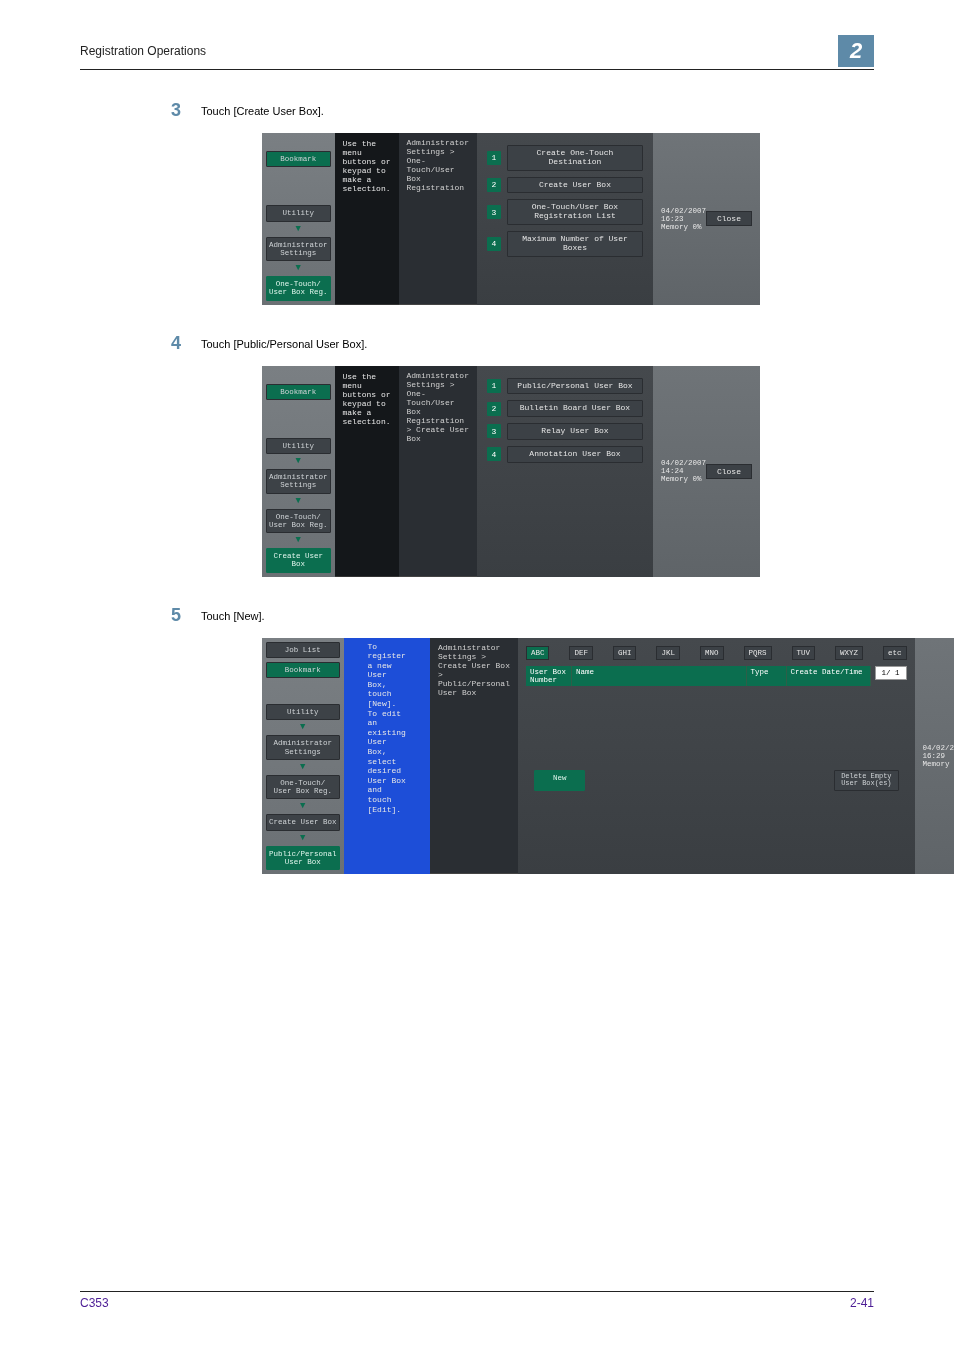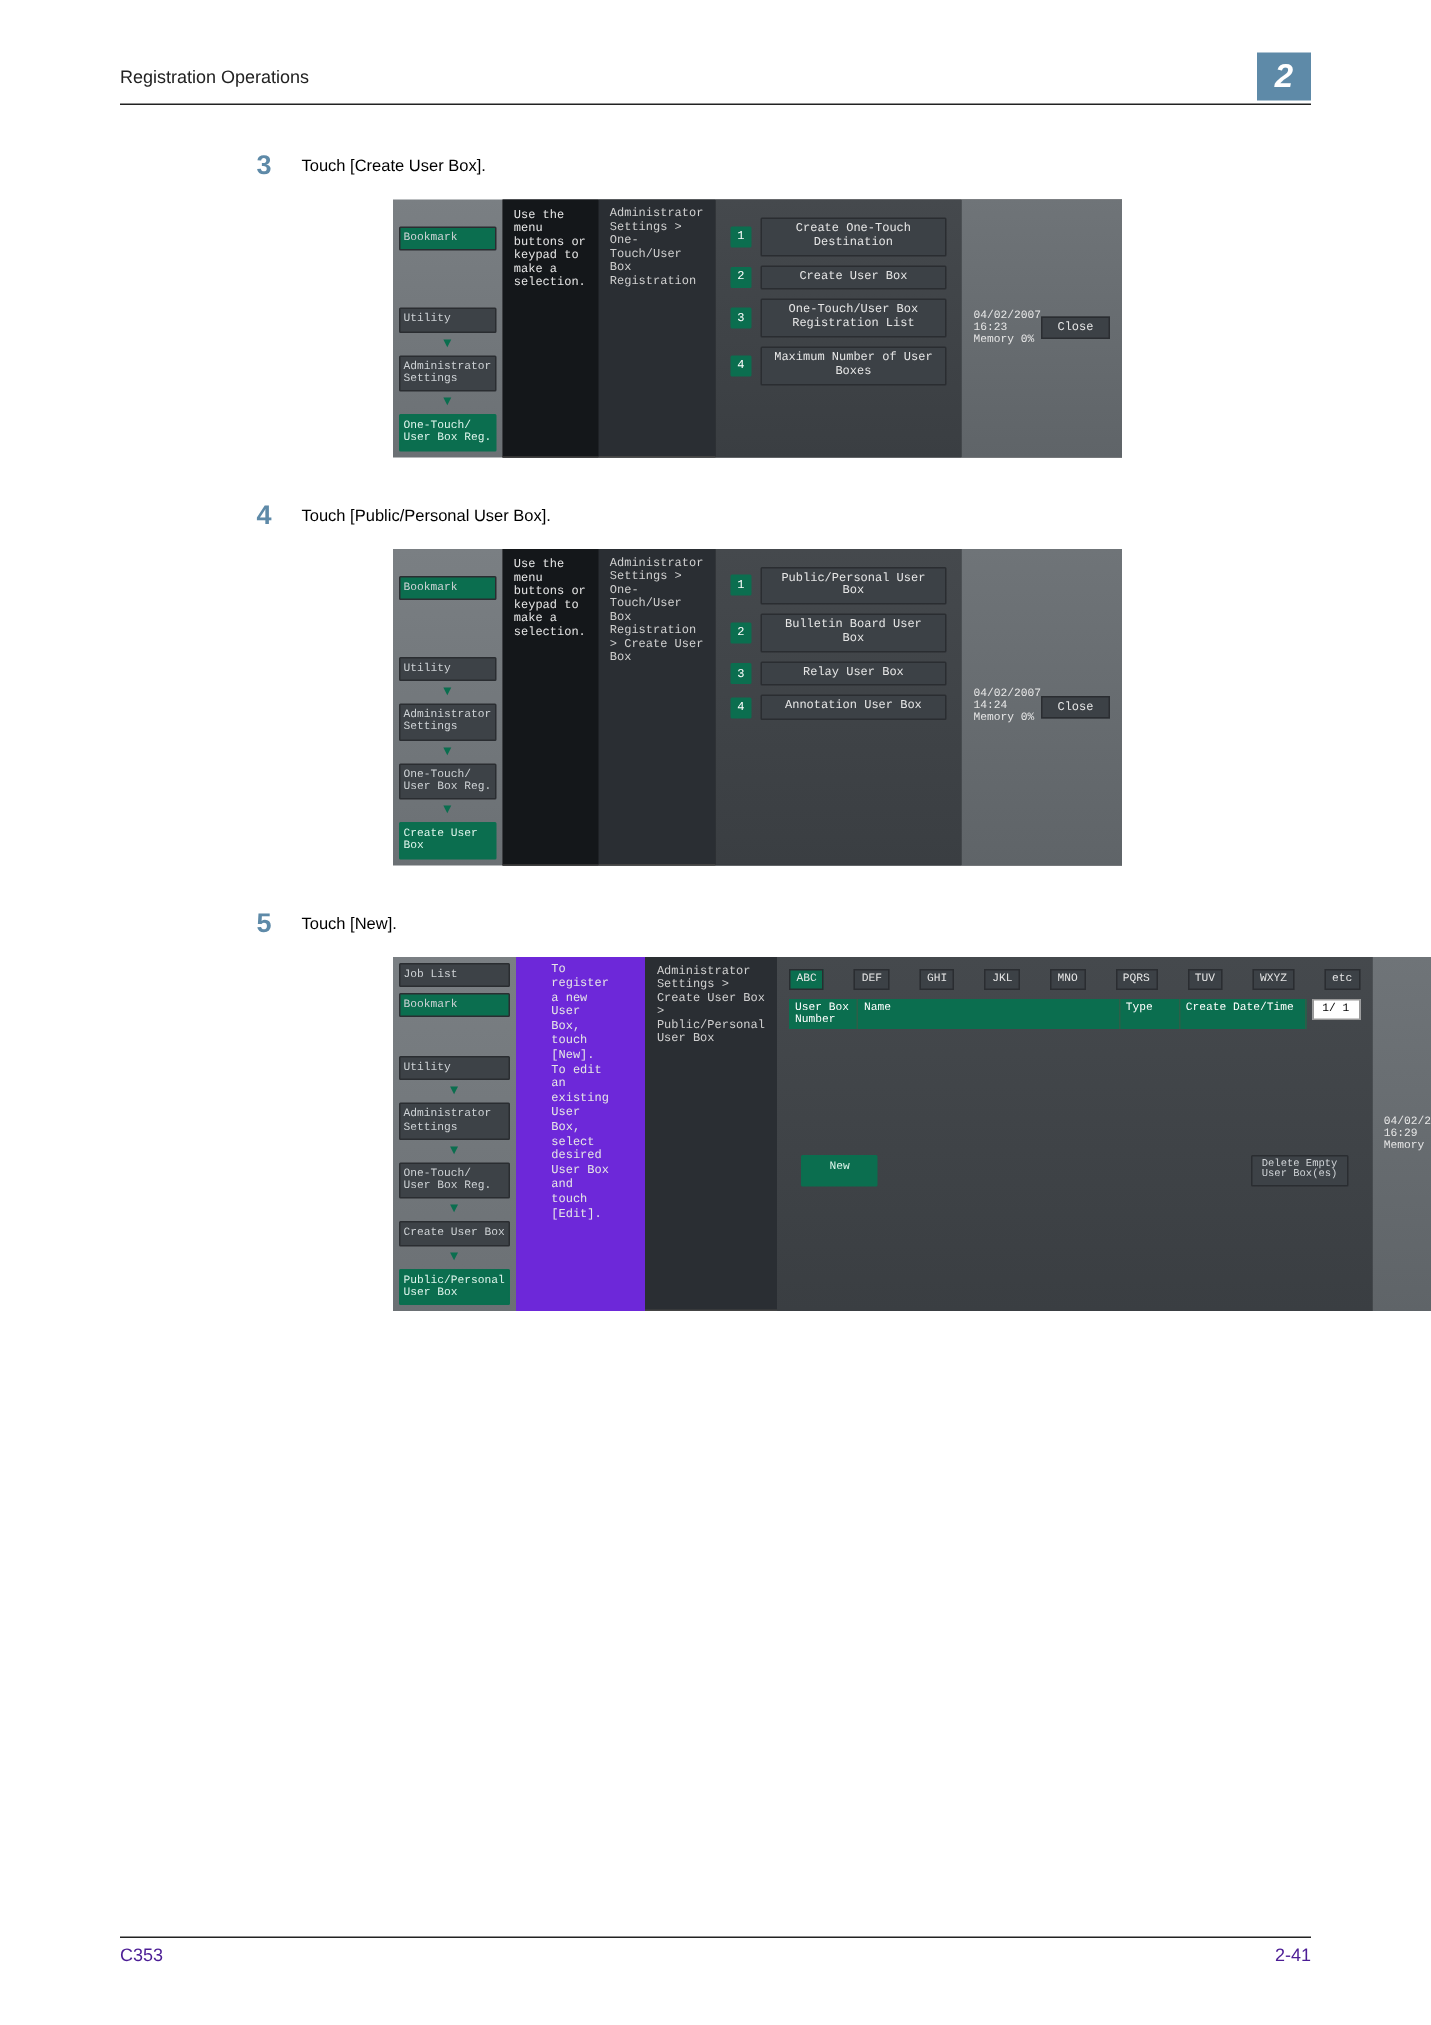--- a/index.html
+++ b/index.html
@@ -69,21 +69,21 @@
     display: flex;
     flex-direction: column;
     padding: 4px;
     gap: 4px;
   }
   .ss-btn {
     background: #3d4247;
     border: 1px solid #2a2d31;
     color: #cfd3d6;
     padding: 3px 2px;
-    text-align: left;
+    text-align: center;
     font-size: 7.5px;
     line-height: 1.1;
     border-radius: 1px;
   }
   .ss-btn.active {
     background: #0b6e4f;
     color: #dff5ec;
     border-color: #0b6e4f;
   }
   .ss-btn.bookmark { background: #0b6e4f; }
@@ -136,21 +136,21 @@
     justify-content: center;
     font-size: 8px;
     border-radius: 1px;
   }
   .menu-label {
     background: #3c4146;
     border: 1px solid #2a2d31;
     color: #e6e6e6;
     padding: 3px 6px;
     font-size: 8px;
-    width: 124px;
+    width: 136px;
     text-align: center;
     border-radius: 1px;
     line-height: 1.1;
   }
   .ss-bottom {
     background: linear-gradient(#6f7478, #5f6468);
     padding: 3px 8px;
     display: flex;
     align-items: center;
     font-size: 7.5px;
@@ -193,21 +193,21 @@
     font-size: 7.5px;
     padding: 2px 6px;
     border: 1px solid #999;
   }
   .action-row {
     display: flex;
     justify-content: space-between;
     padding: 4px 8px 0 8px;
   }
   .ss-top-two {
-    background: #6d28d9;
+    background: #1d4ed8;
     color: #e6e6e6;
     padding: 4px 24px;
     font-size: 8px;
     line-height: 1.2;
   }
   .footer {
     position: absolute;
     bottom: 40px;
     left: 80px;
     right: 80px;

